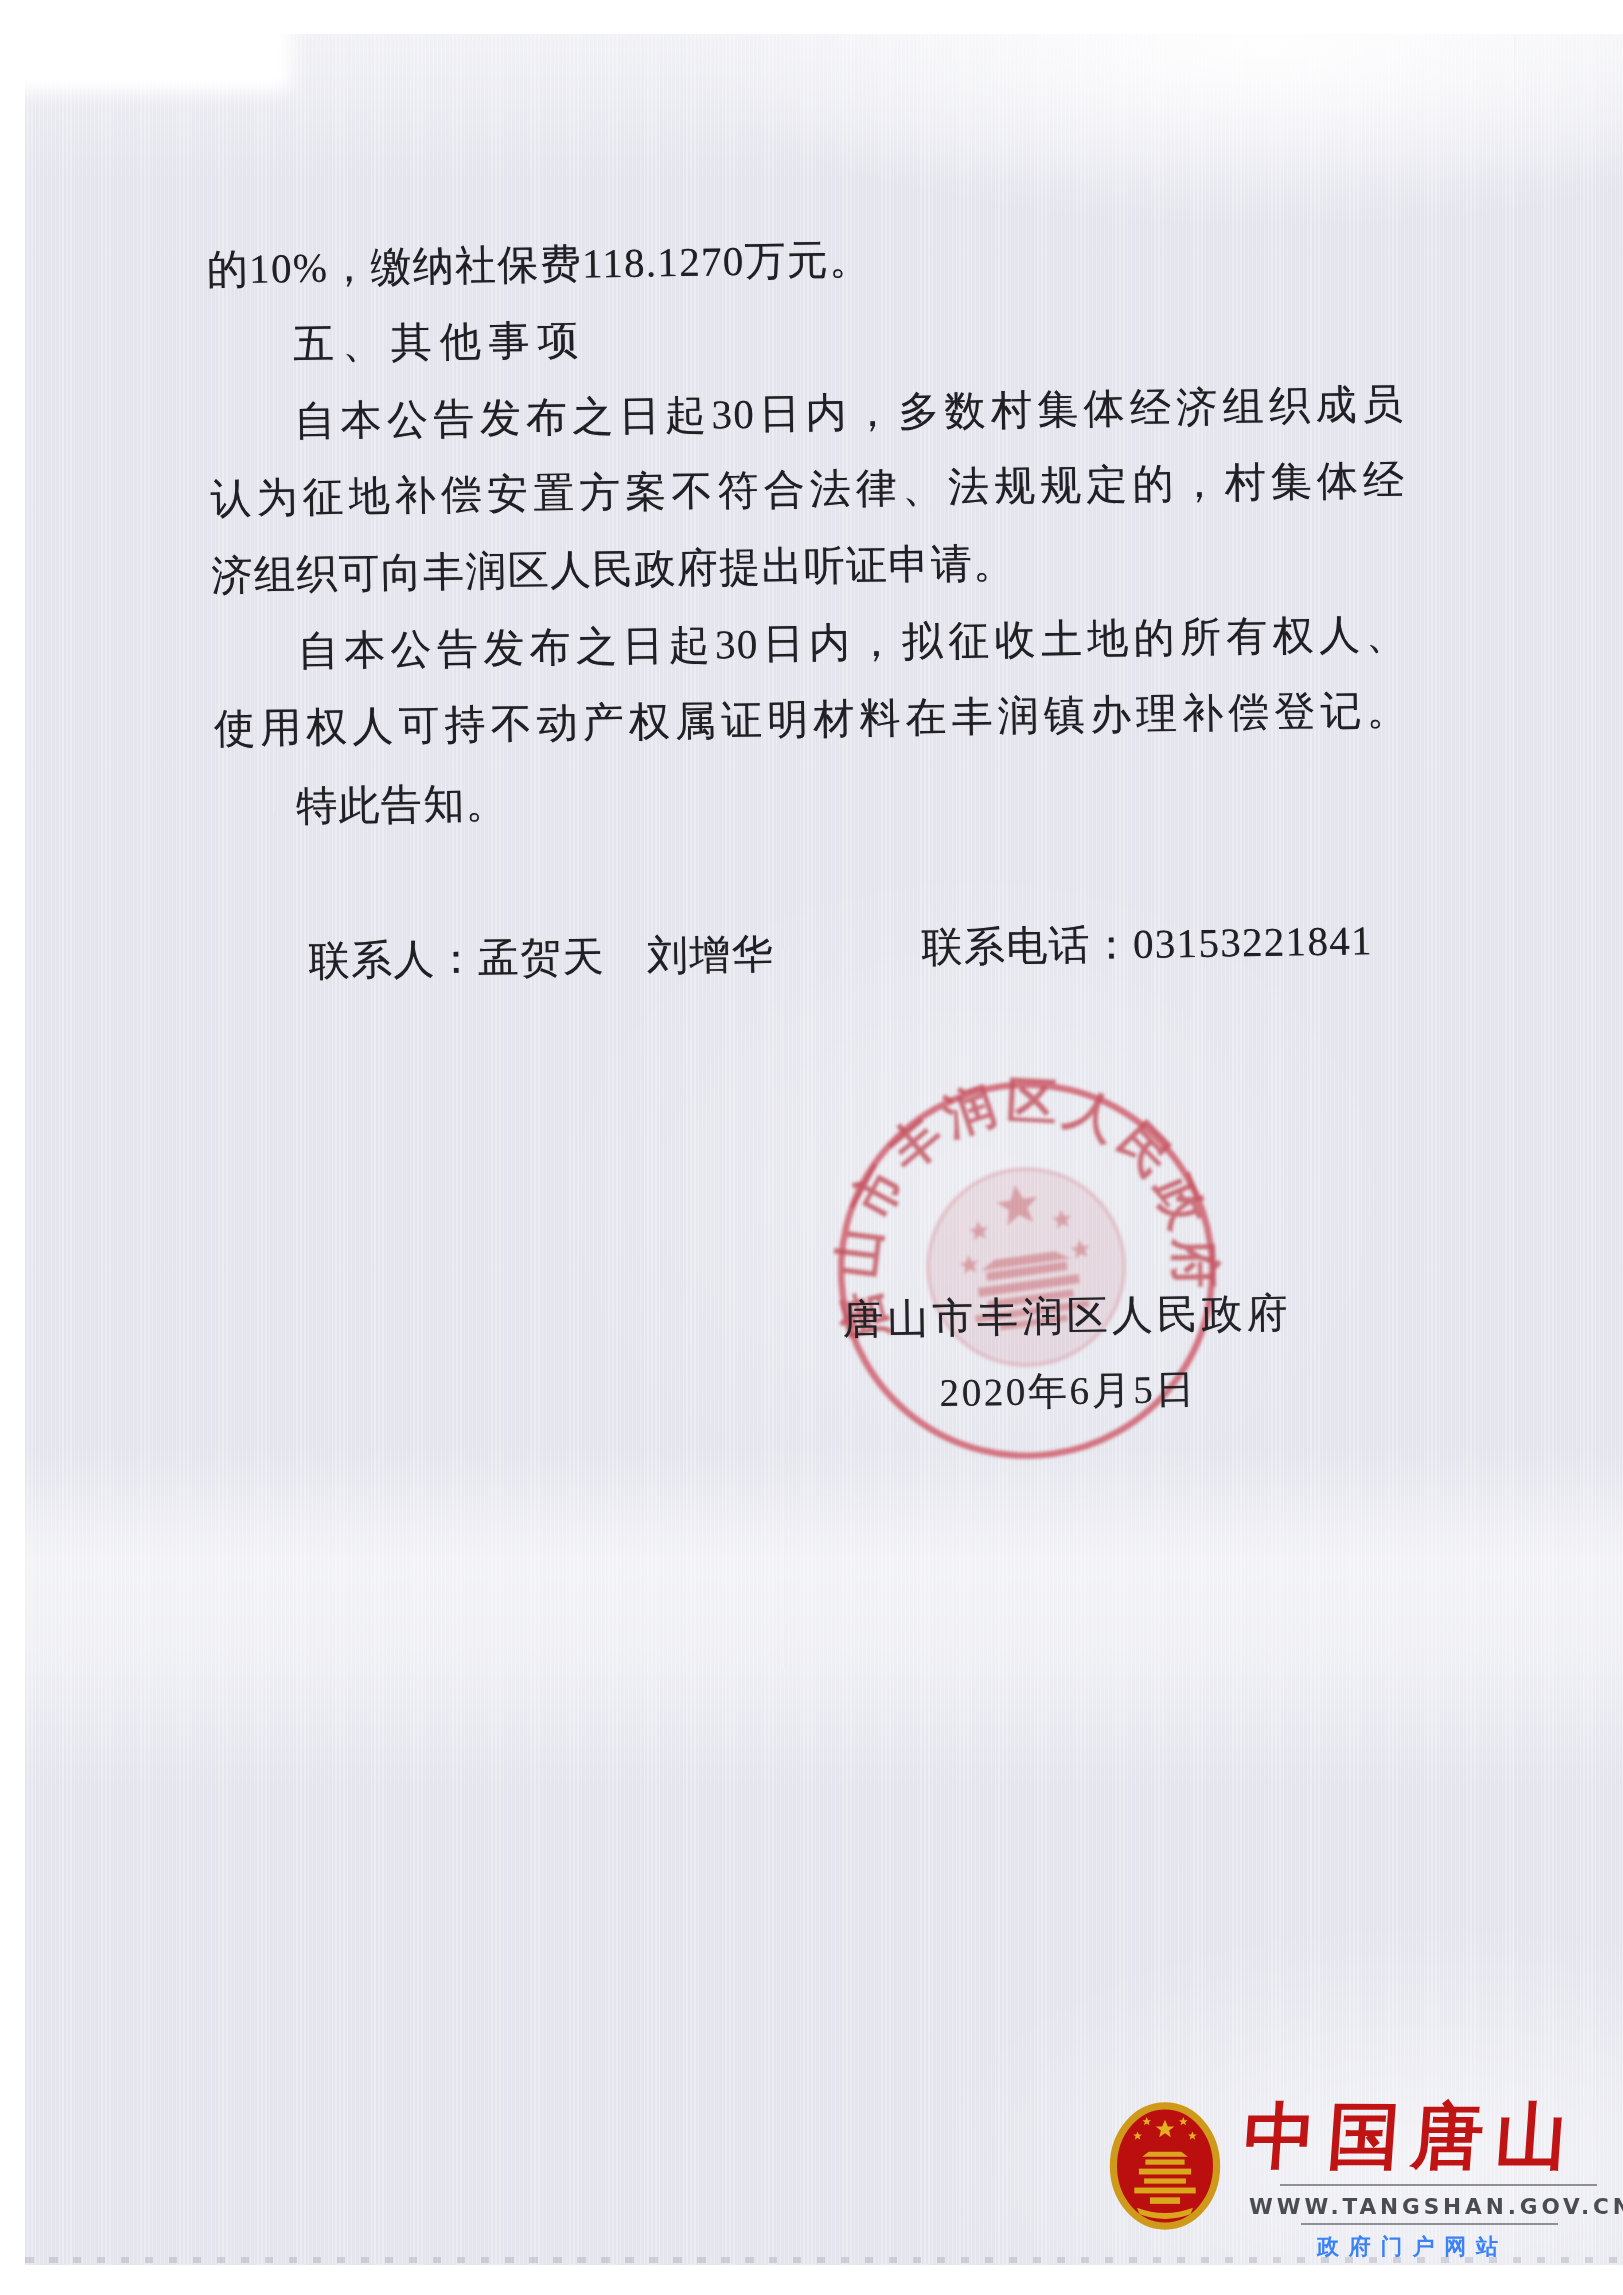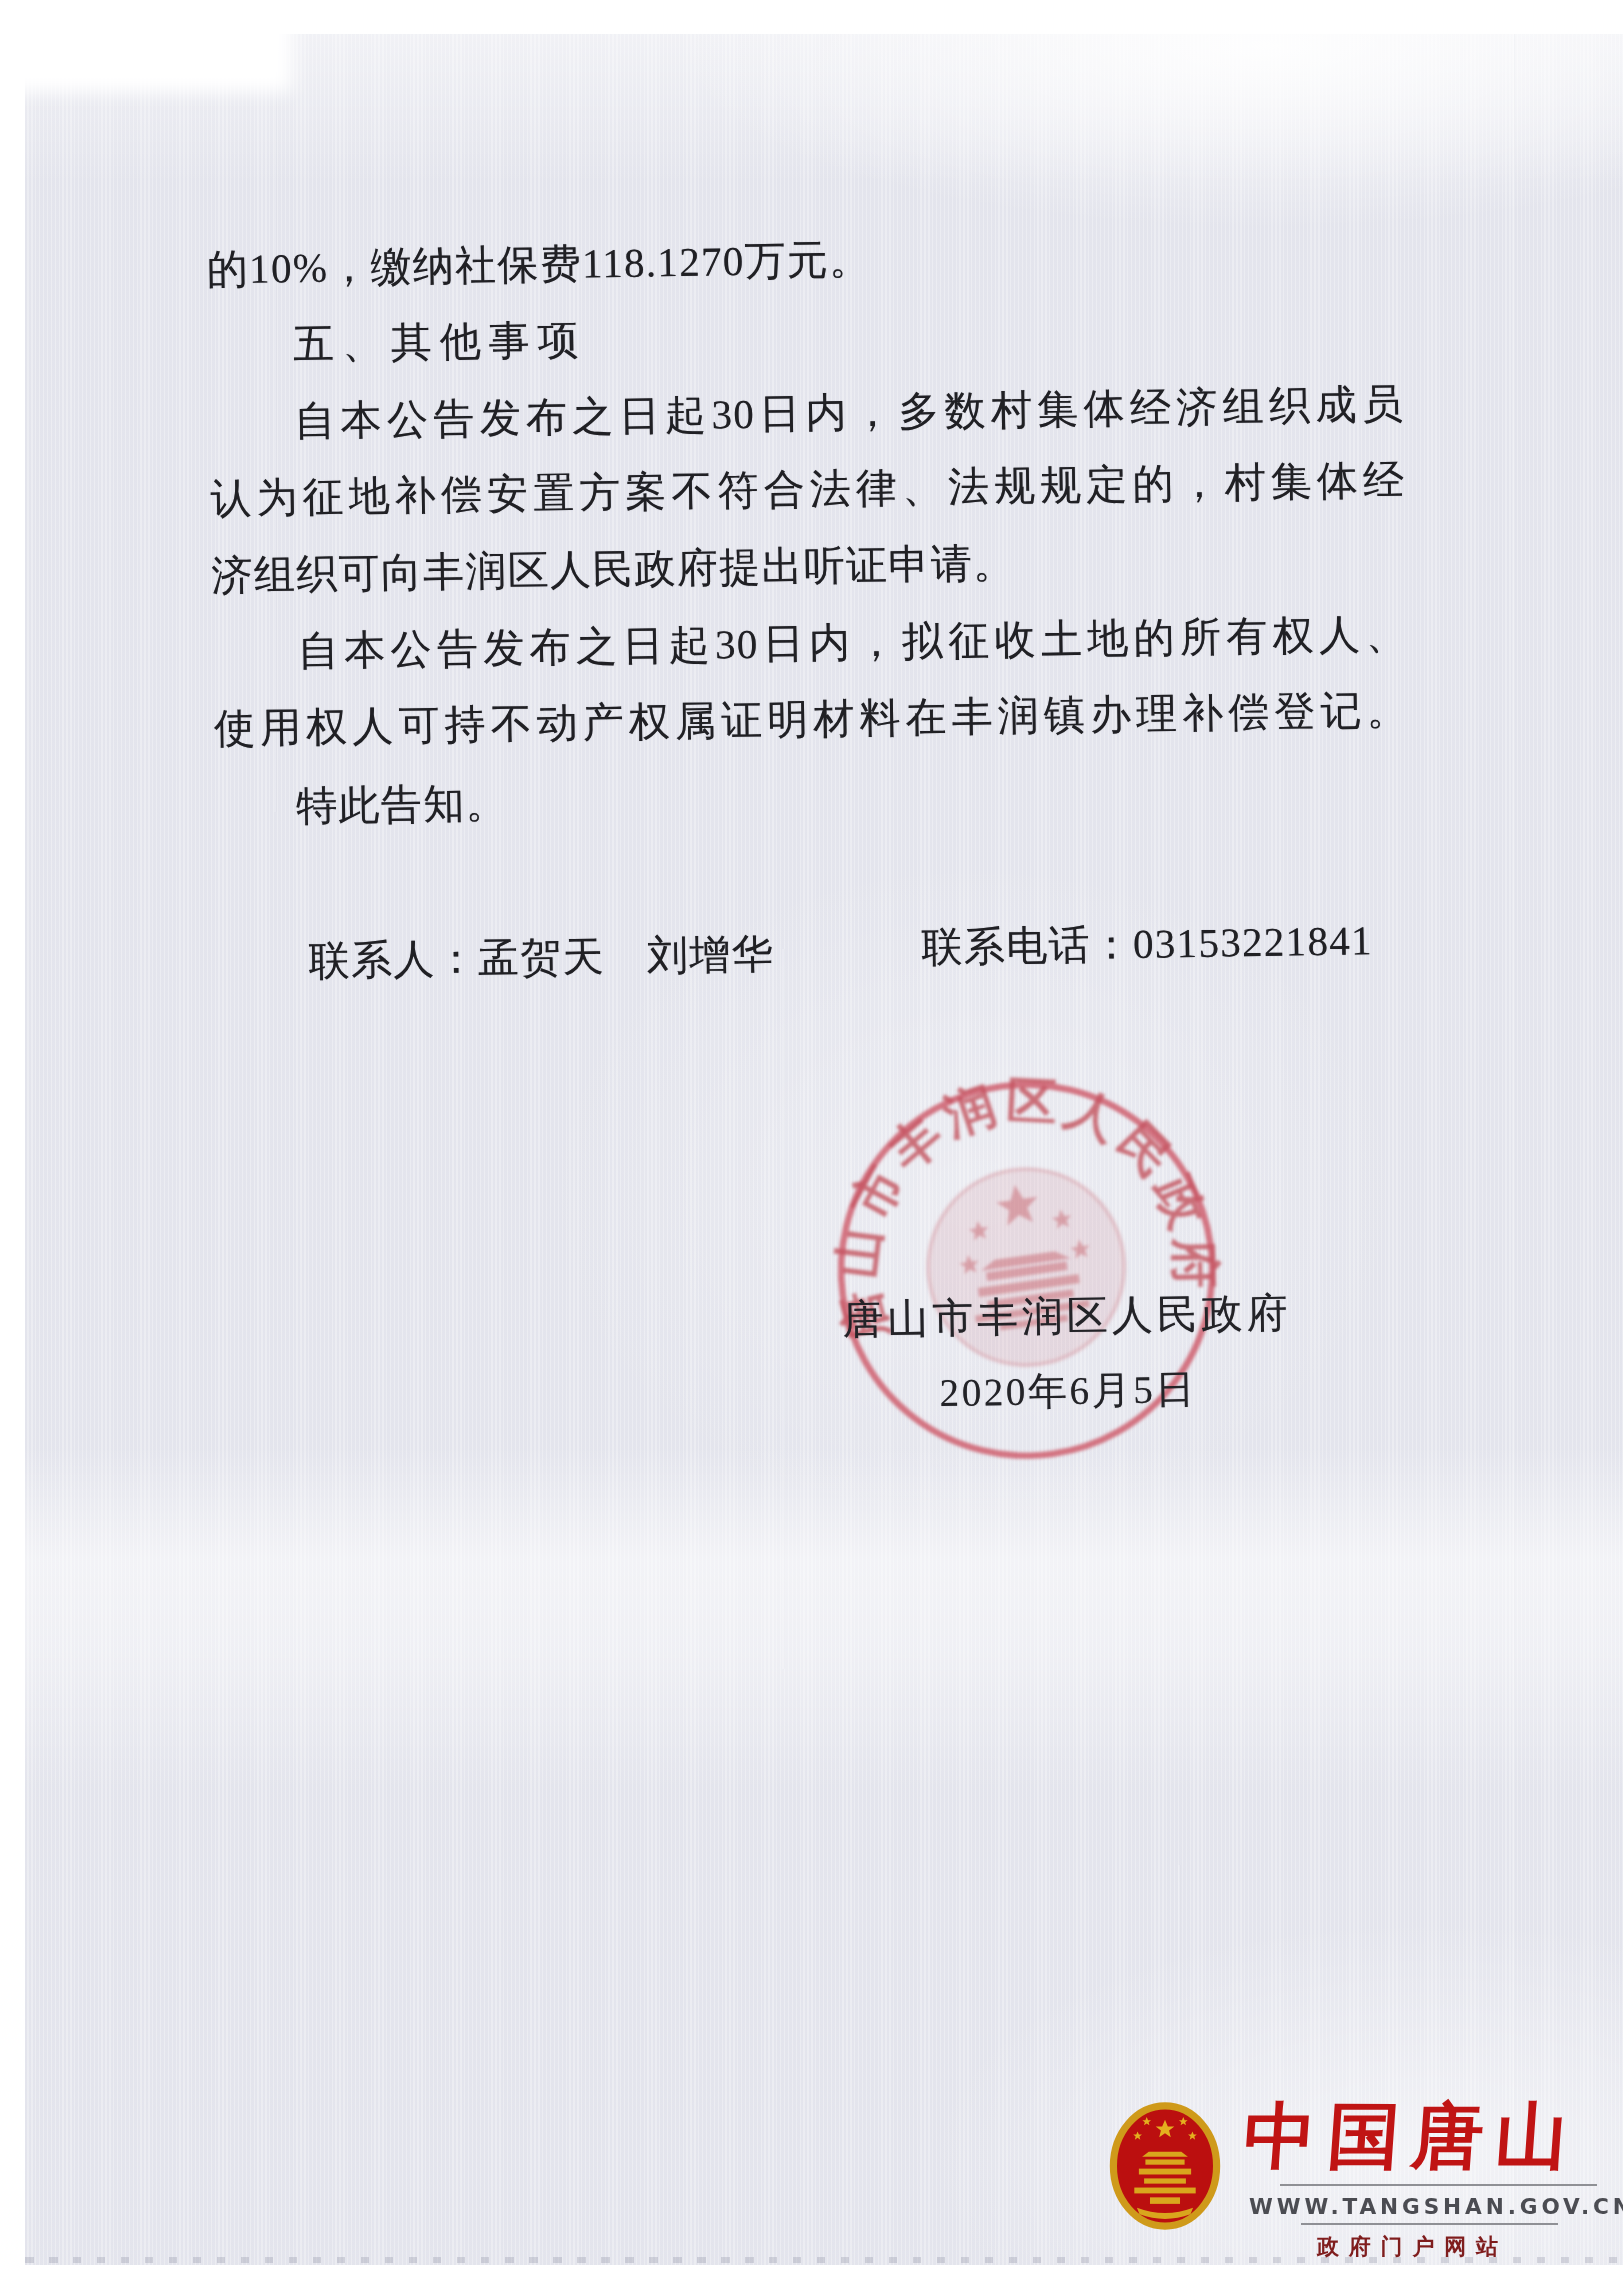--- a/index.html
+++ b/index.html
@@ -53,21 +53,21 @@
   .emblem{position:absolute;left:1108px;top:2102px;width:114px;height:128px;}
   .site-title{position:absolute;left:1244px;top:2089px;font-size:72px;font-weight:bold;
               letter-spacing:11.8px;color:#c01414;transform:skewX(-4deg);
               font-family:"Liberation Serif","DejaVu Serif",serif;}
   .rule{position:absolute;height:2px;background:#8f9095;}
   .rule1{left:1280px;top:2184px;width:317px;}
   .rule2{left:1301px;top:2223px;width:257px;}
   .site-url{position:absolute;left:1249px;top:2194px;font-size:21.6px;font-weight:bold;letter-spacing:3.9px;
             color:#4b4c52;font-family:"DejaVu Sans","Liberation Sans",sans-serif;}
   .site-caption{position:absolute;left:1317px;top:2232px;font-size:22px;font-weight:bold;letter-spacing:9.8px;
-            color:#7f1d1d;font-family:"DejaVu Sans","Liberation Sans",sans-serif;}
+            color:#3b82f6;font-family:"DejaVu Sans","Liberation Sans",sans-serif;}
 </style>
 </head>
 <body>
 
 <div class="page">
   <div class="paper"></div>
 
   <div class="crease" style="left:274px;top:59px;height:753px;opacity:.25;"></div>
   <div class="crease" style="left:782px;top:949px;height:720px;opacity:.3;"></div>
   <div class="crease" style="left:1512px;top:34px;height:2231px;opacity:.35;"></div>

